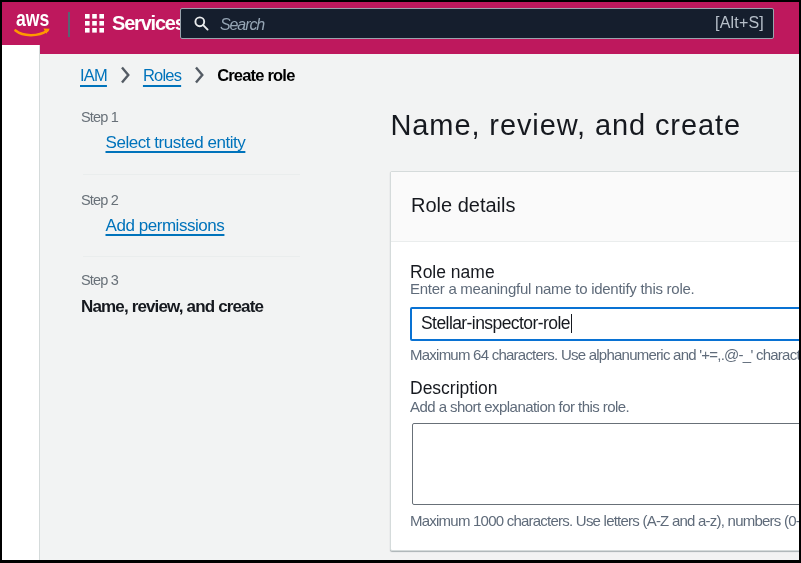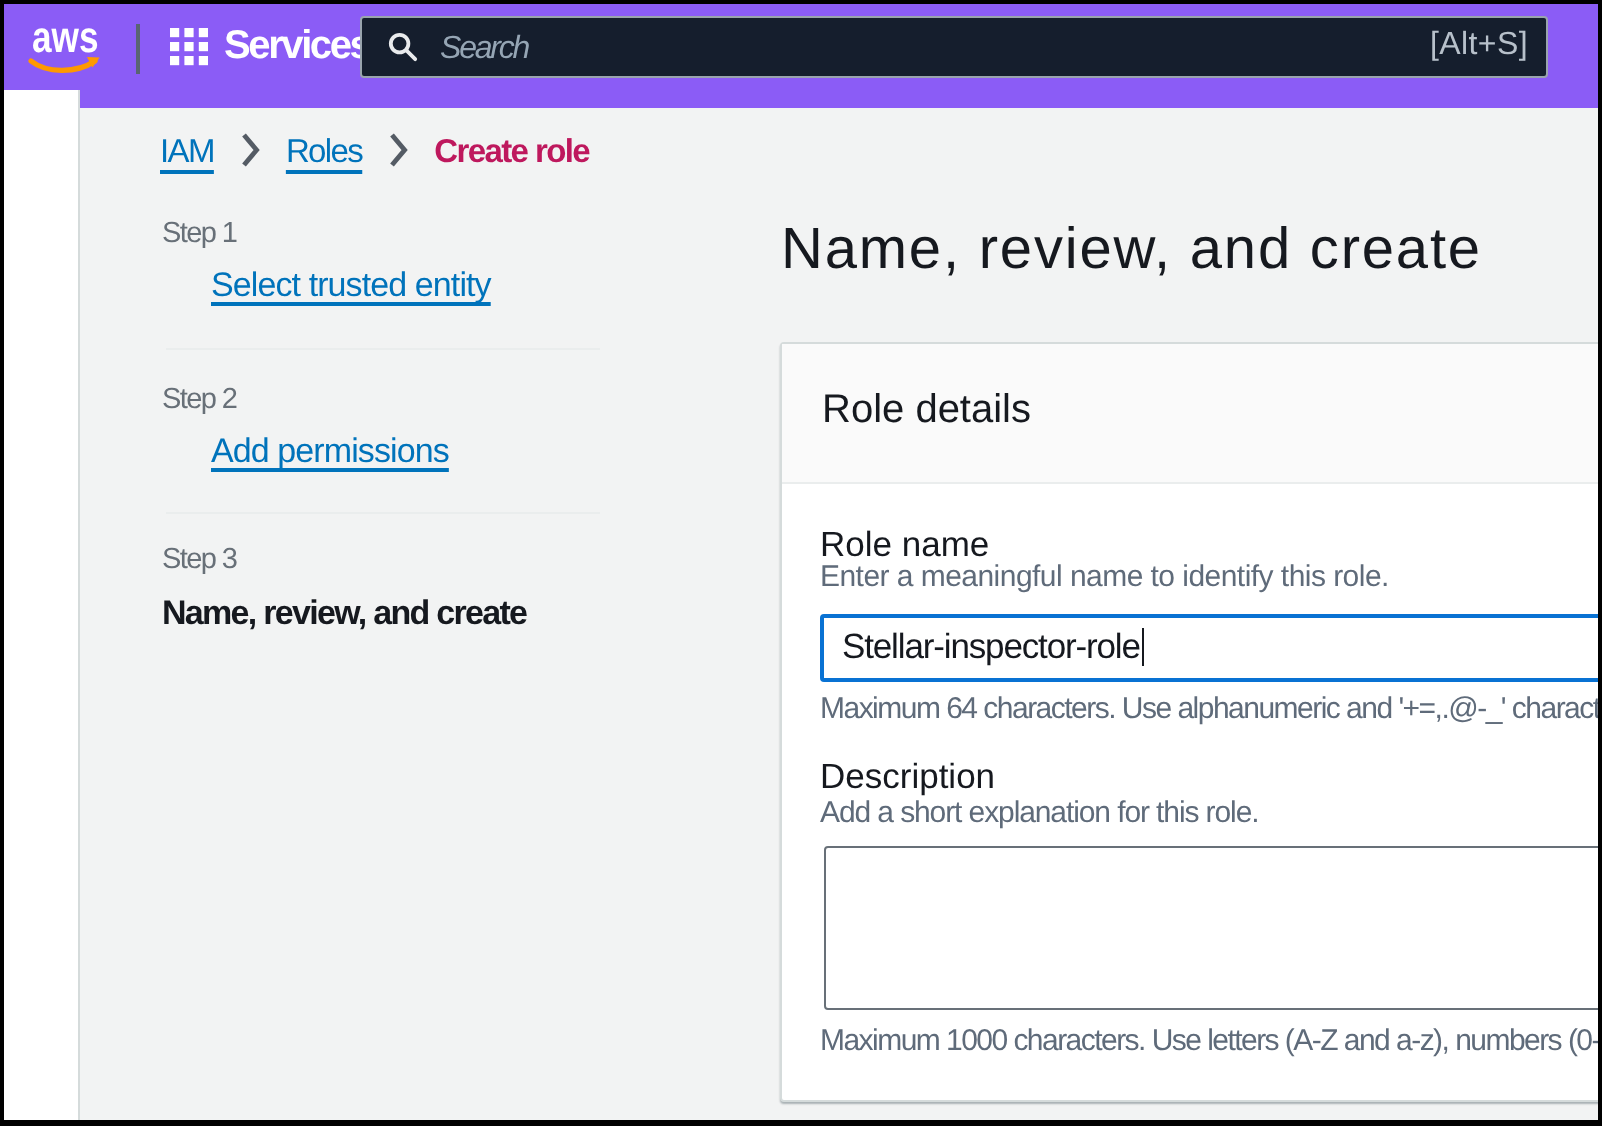--- a/index.html
+++ b/index.html
@@ -6,37 +6,37 @@
   html,body { width:801px; height:563px; }
   body { font-family:"Liberation Sans",sans-serif; background:#fff; }
   #frame {
     position:relative; width:801px; height:563px;
     border:2px solid #000; border-bottom-width:3px;
     overflow:hidden; background:#f2f3f3;
   }
   .abs { position:absolute; }
 
   
-  #topbar { left:0; top:0; right:0; height:52px; background:#8b5cf6; }
+  #topbar { left:0; top:0; right:0; height:52px; background:#be185d; }
   #navdivider { left:66px; top:10px; width:1.5px; height:25px; background:#596473; }
   #services { left:110px; top:0; height:43px; line-height:42px; color:#fff; font-size:20px; font-weight:700; letter-spacing:-1.2px;text-align:right; }
   #searchbox {
     left:178px; top:6px; width:594px; height:31px;
     background:#151e2d; border:1px solid #99a4ad; border-radius:2px;
   }
   #searchph { left:39px; top:1.5px; height:29px; line-height:28px; font-size:16px; font-style:italic; color:#95a5b4; letter-spacing:-1.1px; }
   #altS { right:9px; top:0; height:29px; line-height:28px; font-size:16px; color:#b7c0ca; letter-spacing:0.2px; }
 
   
   #leftstrip { left:0; top:43px; bottom:0; width:37.5px; background:#fff; border-right:1px solid #d5dbdb; }
 
   
   #crumbs { left:78px; top:61px; font-size:16.5px; letter-spacing:-0.8px; line-height:22px; }
   #crumbs a { color:#0073bb; text-decoration:underline; text-underline-offset:4px; text-decoration-thickness:1.5px; text-decoration-skip-ink:none; }
-  #crumbs .cur { color:#be185d; font-weight:700; }
+  #crumbs .cur { color:#000000; font-weight:700; }
   .chev { display:inline-block; margin:0 13px; position:relative; top:3px; }
 
   
   .steplabel { left:79px; font-size:14.5px; color:#687078; letter-spacing:-0.8px; line-height:18px; }
   .steplink { left:79.5px; font-size:17px; letter-spacing:-0.45px; line-height:22px;margin-left:24px; }
   .steplink a { color:#0073bb; text-decoration:underline; text-underline-offset:2.5px; text-decoration-thickness:1.5px; text-decoration-skip-ink:none; }
   .stepdiv { left:81px; width:217px; height:1px; background:#eaeded; }
   #step3title { left:79px; font-size:17px; font-weight:700; color:#16191f; letter-spacing:-0.85px; line-height:22px; }
 
   

